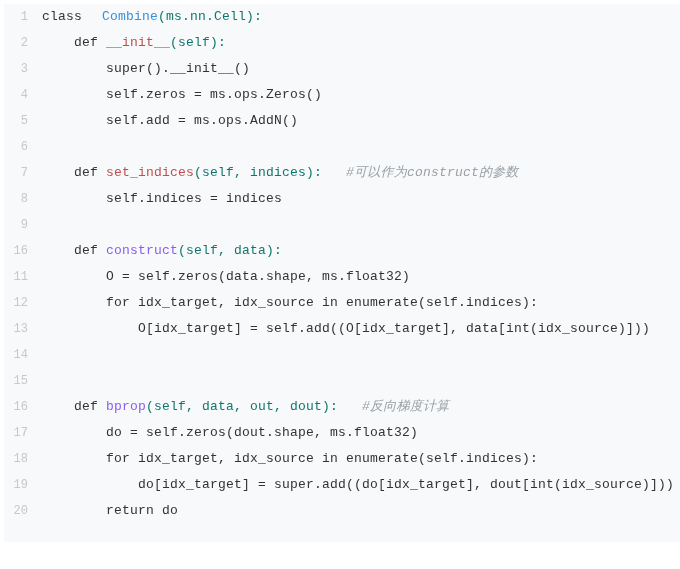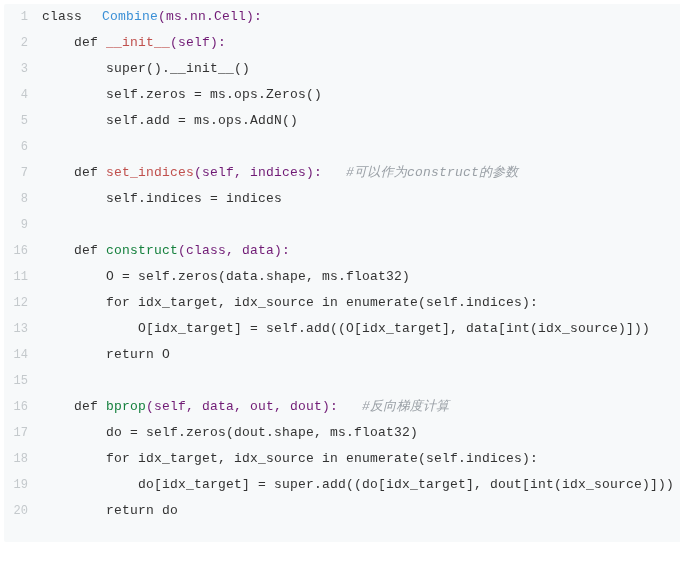--- a/index.html
+++ b/index.html
@@ -38,23 +38,23 @@
     flex-shrink: 0;
     font-size: 12px;
   }
   .code {
     white-space: pre;
     color: #333;
     letter-spacing: 0.2px;
   }
   .tk-kw { color: #333; }
   .tk-cls { color: #3a8fd6; margin-left: 12px; }
-  .tk-def { color: #15803d; }
+  .tk-def { color: #8b5cf6; }
   .tk-dunder { color: #c0504d; text-align: center; }
-  .tk-punc { color: #701a75; margin-top: 40px; }
+  .tk-punc { color: #0f766e; margin-top: 40px; }
   .tk-cmt { color: #9aa0a6; font-style: italic; margin-top: 40px; }
   .tk-txt { color: #333; }
 
   
   .code-scroll::-webkit-scrollbar { height: 16px; }
   .code-scroll::-webkit-scrollbar-track { background: #f0f0f0; }
   .code-scroll::-webkit-scrollbar-thumb { background: #c6c6c6; border: 2px solid #f0f0f0; border-radius: 2px; }
   .code-scroll::-webkit-scrollbar-button:single-button {
     background: #f0f0f0;
     width: 16px; height: 16px;
@@ -98,37 +98,36 @@
         <div class="line">
           <span class="gutter">8</span>
           <span class="code"><span class="tk-txt">        self.indices = indices</span></span>
         </div>
         <div class="line">
           <span class="gutter">9</span>
           <span class="code"></span>
         </div>
         <div class="line">
           <span class="gutter">16</span>
-          <span class="code"><span class="tk-txt">    </span><span class="tk-kw">def </span><span class="tk-def">construct</span><span class="tk-punc">(class, data):</span></span>
+          <span class="code"><span class="tk-txt">    </span><span class="tk-kw">def </span><span class="tk-def">construct</span><span class="tk-punc">(self, data):</span></span>
         </div>
         <div class="line">
           <span class="gutter">11</span>
           <span class="code"><span class="tk-txt">        O = self.zeros(data.shape, ms.float32)</span></span>
         </div>
         <div class="line">
           <span class="gutter">12</span>
           <span class="code"><span class="tk-txt">        </span><span class="tk-kw">for</span><span class="tk-txt"> idx_target, idx_source </span><span class="tk-kw">in</span><span class="tk-txt"> enumerate(self.indices):</span></span>
         </div>
         <div class="line">
           <span class="gutter">13</span>
           <span class="code"><span class="tk-txt">            O[idx_target] = self.add((O[idx_target], data[int(idx_source)]))</span></span>
         </div>
         <div class="line">
           <span class="gutter">14</span>
-          <span class="code"><span class="tk-txt">        </span><span class="tk-kw">return</span><span class="tk-txt"> O</span></span>
         </div>
         <div class="line">
           <span class="gutter">15</span>
           <span class="code"></span>
         </div>
         <div class="line">
           <span class="gutter">16</span>
           <span class="code"><span class="tk-txt">    </span><span class="tk-kw">def </span><span class="tk-def">bprop</span><span class="tk-punc">(self, data, out, dout):   </span><span class="tk-cmt">#反向梯度计算</span></span>
         </div>
         <div class="line">

